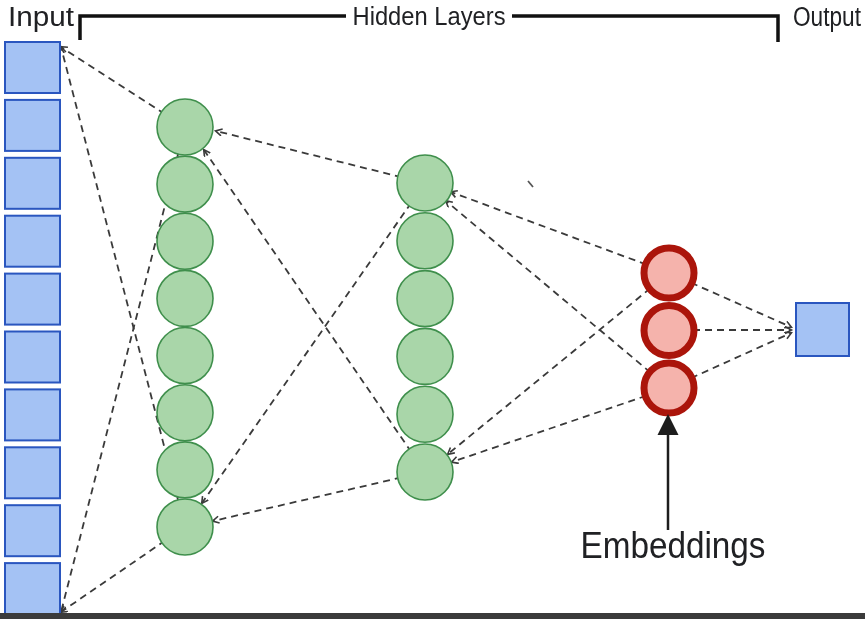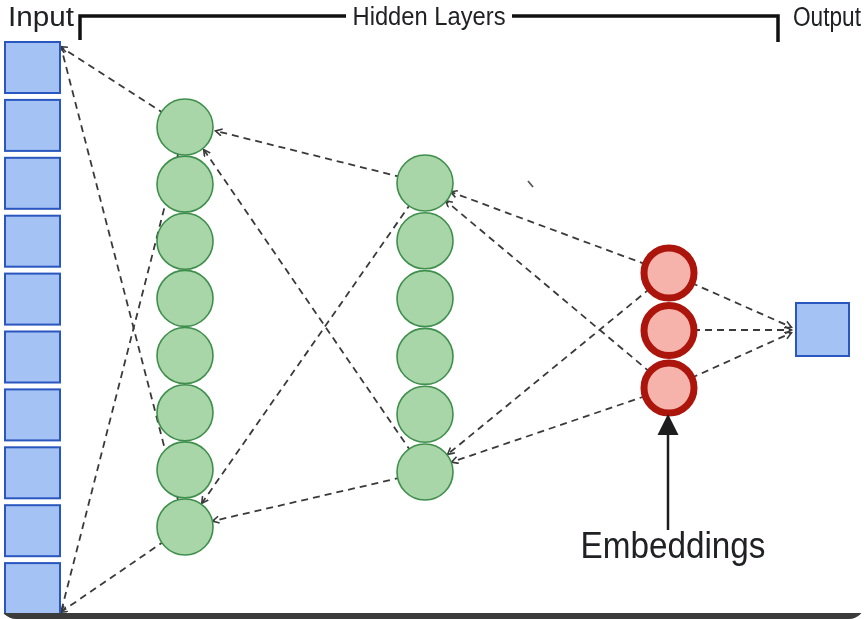--- a/index.html
+++ b/index.html
@@ -1,16 +1,16 @@
 <!DOCTYPE html>
 <html><head>
 <meta charset="utf-8">
 <style>
   html,body{margin:0;padding:0;background:#ffffff;}
-  .stage{position:relative;width:865px;height:619px;background:#fff;overflow:hidden;border-radius:16px;}
+  .stage{position:relative;width:865px;height:619px;background:#fff;overflow:hidden;}
   svg{display:block;}
   .conn{stroke-dasharray:7 5;stroke-width:1.8;fill:none;}
   .lbl{font-family:"Liberation Sans","DejaVu Sans",sans-serif;}
   #lbl-input,#lbl-output{font-size:27px;}
   #lbl-hidden{font-size:26px;}
   #lbl-embeddings{font-size:36px;}
   .mid{text-anchor:middle;}
 </style>
 </head>
 <body>

